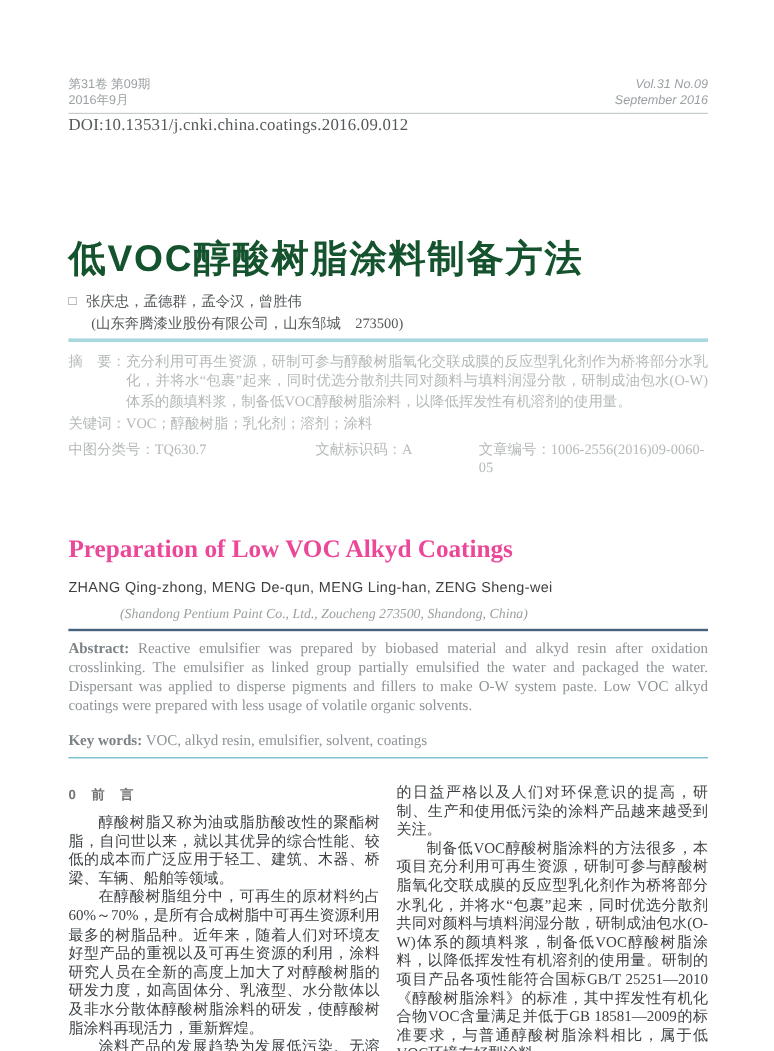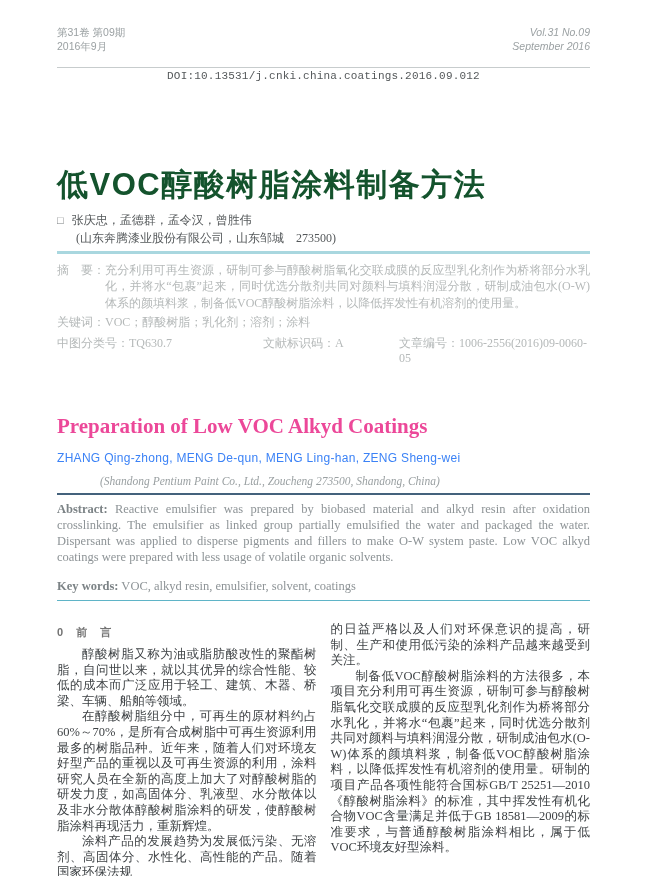--- a/index.html
+++ b/index.html
@@ -7,27 +7,27 @@
     position:relative; width:645px; height:876px; box-sizing:border-box;
     margin:0 auto; background:#ffffff; overflow:hidden;
     padding:25px 55px 0 57px;
     font-family:"Liberation Serif","DejaVu Serif",serif;
   }
   
   .header {
     display:flex; justify-content:space-between; align-items:flex-start;
     font-family:"Liberation Sans","DejaVu Sans",sans-serif;
     font-size:10.5px; line-height:14px; color:#9ba1a3;
-    border-bottom:1px solid #c7cccd; padding-bottom:14px;
+    border-bottom:1px solid #c7cccd; padding-bottom:3px;margin-top:38px;
   }
   .h-center { text-align:center; }
   .h-right  { text-align:right;font-style:italic; }
   .doi {
-    margin-top:2px; font-family:Liberation Mono, monospace;
-    font-size:11px; color:#54585a; letter-spacing:.2px;text-align:center;
+    margin-top:2px; font-family:Liberation Serif, serif;
+    font-size:14px; color:#54585a; letter-spacing:.2px;
   }
   
   .title-cn {
     margin:84px 0 0 0; font-family:"Liberation Sans","DejaVu Sans",sans-serif;
     font-weight:bold; font-size:31px; line-height:38px; color:#14532d;
     letter-spacing:1.5px;
   }
   .authors-row { margin-top:9px; font-size:12px; line-height:15px; color:#54585a; display:flex; align-items:center; }
   .author-marker { color:#7d8183; font-size:11px; margin-right:8px; }
   .affiliation-cn { margin-left:19px; margin-top:3px; font-size:12px; line-height:15px; color:#54585a; }
@@ -37,21 +37,21 @@
   .abs-label { white-space:nowrap; }
   .abs-text { flex:1; text-align:justify; }
   .keywords-cn { margin-top:3px; font-size:12px; line-height:16px; color:#b5b9b9; }
   .meta-row { margin-top:6px; font-size:12px; line-height:15px; color:#b5b9b9; display:flex; }
   .meta-1 { width:206px; } .meta-2 { width:136px; } .meta-3 { flex:1; }
   
   .title-en {
     margin:44px 0 0 0; font-family:"Liberation Serif","DejaVu Serif",serif;
     font-weight:bold; font-size:21px; line-height:32px; color:#ec4899;
   }
-  .authors-en { margin-top:9px; font-family:"Liberation Sans","DejaVu Sans",sans-serif; font-size:12px; line-height:15px; color:#3b82f6; letter-spacing:.3px; }
+  .authors-en { margin-top:9px; font-family:"Liberation Sans","DejaVu Sans",sans-serif; font-size:12px; line-height:15px; color:#404040; letter-spacing:.3px; }
   .affiliation-en { margin-top:8px; font-style:italic; font-size:11.5px; line-height:14px; color:#9aa0a2;margin-left:43px; }
   .rule-navy { height:1.5px; background:#44627c; margin-top:5px; }
   .abstract-en { margin-top:6px; font-size:12.5px; line-height:16px; color:#8d9396; text-align:justify; }
   .label-en { font-weight:bold; color:#7c8386; }
   .keywords-en { margin-top:13px; font-size:12.5px; line-height:16px; color:#8d9396; }
   .rule-teal-thin { height:1.5px; background:#5fb4c7; margin-top:6px; }
   
   .body-columns { display:flex; gap:14px; margin-top:21px; }
   .col { flex:1; min-width:0; }
   .section-heading {

